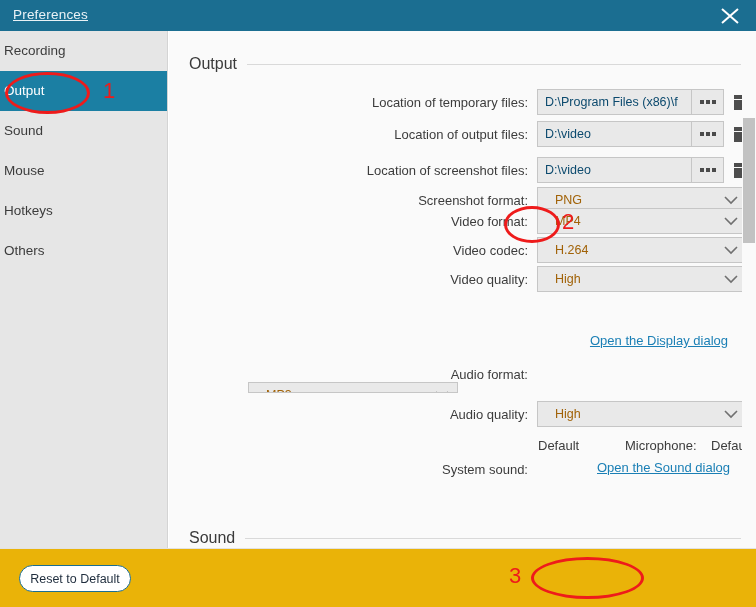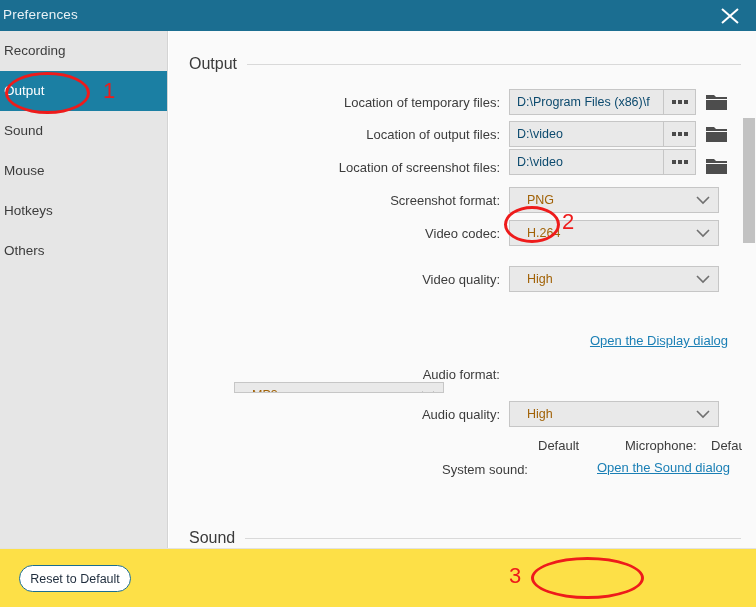--- a/index.html
+++ b/index.html
@@ -20,24 +20,25 @@
   
   .titlebar {
     position: absolute;
     left: 0; top: 0;
     width: 756px; height: 31px;
     background: #1b6e91;
     color: #ffffff;
   }
   .titlebar-text {
     position: absolute;
-    left: 3px; top: 7px;
+    left: 13px; top: 7px;
     font-size: 13.5px;
     color: #eaf2f6;
     letter-spacing: .2px;
+    text-decoration: underline;
   }
   .close-btn {
     position: absolute;
     right: 0; top: 0;
     width: 52px; height: 31px;
     cursor: pointer;
   }
   .close-btn svg { position: absolute; left: 16px; top: 8px; }
 
   
@@ -94,21 +95,21 @@
 
   
   .row {
     position: absolute;
     left: 0;
     height: 26px;
     display: flex;
     align-items: center;
   }
   .row .flabel {
-    width: 340px;
+    width: 368px;
     text-align: right;
     padding-right: 9px;
     font-size: 13px;
     color: #3c3c3c;
     white-space: nowrap;
     box-sizing: border-box;
   }
 
   .textbox {
     width: 155px;
@@ -200,21 +201,21 @@
     height: 125px;
     background: #c2c2c2;
     cursor: pointer;
   }
 
   
   .footer {
     position: absolute;
     left: 0; top: 548px;
     width: 756px; height: 59px;
-    background: #fde047;
+    background: #eab308;
     border-top: 1px solid #e2e2e2;
     box-sizing: border-box;
   }
   .btn-outline {
     position: absolute;
     height: 27px;
     border: 1px solid #1b6e91;
     border-radius: 14px;
     background: #ffffff;
     color: #1f2d3d;
@@ -304,21 +305,21 @@
         <span></span>
         <span></span>
     </div>
     <svg class="folder-icon" width="22" height="18" viewBox="0 0 22 18">
       <path d="M0 2 h8 l2 2 h1 v2 h-11 z" fill="#4d4d4d"></path>
       <rect x="0" y="7" width="21" height="10" fill="#4d4d4d"></rect>
       <rect x="0" y="4" width="21" height="2" fill="#4d4d4d"></rect>
     </svg>
   </div>
 
-  <div class="row" style="top:118px;align-items:flex-end;">
+  <div class="row" style="top:126px;">
     <div class="flabel">Location of screenshot files:</div>
     <div class="textbox">D:\video</div>
     <div class="dots-btn">
       <span></span>
         <span></span>
         <span></span>
     </div>
     <svg class="folder-icon" width="22" height="18" viewBox="0 0 22 18">
       <path d="M0 2 h8 l2 2 h1 v2 h-11 z" fill="#4d4d4d"></path>
       <rect x="0" y="7" width="21" height="10" fill="#4d4d4d"></rect>
@@ -329,22 +330,31 @@
   <div class="row" style="top:156px;">
     <div class="flabel">Screenshot format:</div>
     <div class="dropdown">
       <span>PNG</span>
       <svg class="chev" width="14" height="9" viewBox="0 0 14 9">
         <path d="M1 1 L7 7 L13 1" stroke="#707070" stroke-width="1.6" fill="none"></path>
       </svg>
     </div>
   </div>
 
-
-  <div class="row" style="top:189px;">
+  <div class="row" style="top:177px;">
+    <div class="flabel">Video format:</div>
+    <div class="dropdown">
+      <span>MP4</span>
+      <svg class="chev" width="14" height="9" viewBox="0 0 14 9">
+        <path d="M1 1 L7 7 L13 1" stroke="#707070" stroke-width="1.6" fill="none"></path>
+      </svg>
+    </div>
+  </div>
+
+  <div class="row" style="top:206px;">
     <div class="flabel">Video codec:</div>
     <div class="dropdown">
       <span>H.264</span>
       <svg class="chev" width="14" height="9" viewBox="0 0 14 9">
         <path d="M1 1 L7 7 L13 1" stroke="#707070" stroke-width="1.6" fill="none"></path>
       </svg>
     </div>
   </div>
 
   <div class="row" style="top:235px;">

